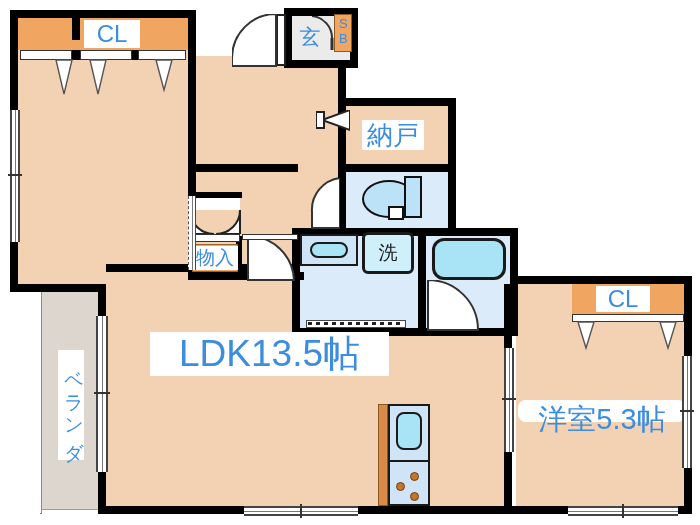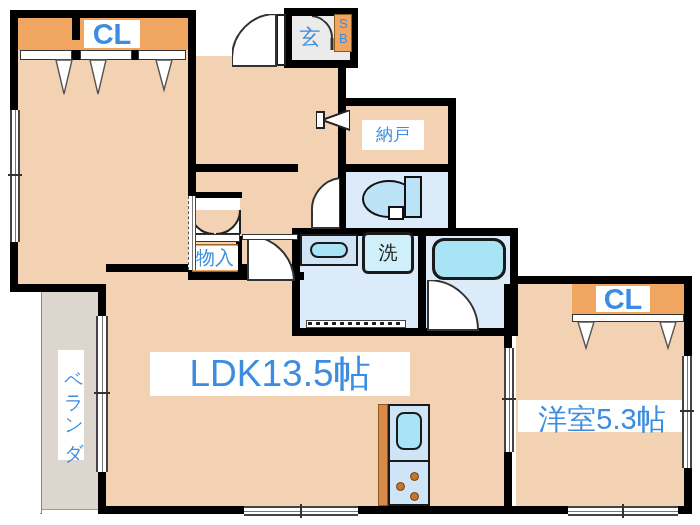--- a/index.html
+++ b/index.html
@@ -35,22 +35,22 @@
     white-space: nowrap;
     line-height: 1;
     text-align: center;
     font-family: "Liberation Sans", sans-serif;
   }
   .label.nobg { background: transparent; }
 
   .lbl-yoshitsu6  { font-size: 29px; letter-spacing: 0px; }
   .lbl-ldk        { font-size: 37px; letter-spacing: 0px; }
   .lbl-yoshitsu53 { font-size: 29px; }
-  .lbl-cl         { font-size: 29px; font-weight: 700; }
-  .lbl-nando      { font-size: 17px; }
+  .lbl-cl         { font-size: 24px; font-weight: 400; }
+  .lbl-nando      { font-size: 26px; }
   .lbl-genkan     { font-size: 21px; }
   .lbl-sb         { font-size: 13px; line-height: 1.05; }
   .lbl-monoire    { font-size: 20px; }
   .lbl-sen        { font-size: 19px; color:#1b1b1b; background:transparent;}
   .lbl-veranda {
     font-size: 19px;
     writing-mode: vertical-rl;
     text-orientation: upright;
     letter-spacing: 2px;
     line-height: 1;
@@ -288,21 +288,21 @@
   <div class="rect white" style="left:190px; top:196px; width:50px; height:14px;"></div>
   <div class="rect wall" style="left:188px; top:192px; width:54px; height:6px;"></div>
 
   <svg width="50" height="52" style="position:absolute; left:246px; top:236px;">
     <path d="M2,0 A46,46 0 0 1 48,44 L2,44 Z" fill="#ffffff" stroke="#333" stroke-width="2"></path>
   </svg>
   <div class="rect" style="left:242px; top:234px; width:56px; height:6px; background:#fff; border:1px solid #333;"></div>
 
   <div class="win-v" style="left:188px; top:196px; width:8px; height:74px; border-left:1px dashed #555; border-right:1px solid #444;"></div>
 
-  <div class="label lbl-ldk" style="left:150px; top:352px; width:260px; height:44px; line-height:44px;">LDK13.5帖</div>
+  <div class="label lbl-ldk" style="left:150px; top:332px; width:239px; height:44px; line-height:44px;">LDK13.5帖</div>
 
   <div class="rect" style="left:378px; top:404px; width:10px; height:102px; background:#D98A48; border:1px solid #8a5a20;"></div>
   <div class="rect" style="left:388px; top:404px; width:42px; height:102px; background:#CFE4F7; border:2px solid #1a1a1a; box-sizing:border-box;"></div>
   <div class="sink-bowl" style="left:396px; top:412px; width:26px; height:38px; border-radius:8px;"></div>
   <div class="rect" style="left:388px; top:460px; width:42px; height:2px; background:#1a1a1a;"></div>
   <div class="burner" style="left:396px; top:482px; width:9px; height:9px;"></div>
   <div class="burner" style="left:410px; top:472px; width:9px; height:9px;"></div>
   <div class="burner" style="left:410px; top:492px; width:9px; height:9px;"></div>
 
   <div class="win-h" style="left:244px; top:506px; width:114px; height:10px;"></div>
@@ -314,21 +314,21 @@
   <div class="label lbl-veranda" style="left:58px; top:350px; width:26px; height:110px;">ベランダ</div>
 
   <div class="rect closet" style="left:572px; top:284px; width:112px; height:30px;"></div>
   <div class="label lbl-cl" style="left:596px; top:286px; width:54px; height:26px; line-height:26px;">CL</div>
   <div class="cl-door" style="left:572px; top:314px; width:112px; height:8px;"></div>
   <svg class="hang-svg" width="120" height="30" style="left:570px; top:322px;">
     <polygon points="8,0 24,0 16,26" fill="#ffffff" stroke="#555" stroke-width="1.4"></polygon>
     <polygon points="90,0 106,0 98,26" fill="#ffffff" stroke="#555" stroke-width="1.4"></polygon>
   </svg>
 
-  <div class="label lbl-yoshitsu53" style="left:518px; top:400px; width:168px; height:32px; line-height:38px;">洋室5.3帖</div>
+  <div class="label lbl-yoshitsu53" style="left:518px; top:400px; width:168px; height:22px; line-height:38px;border-radius:8px;">洋室5.3帖</div>
 
   <div class="win-v" style="left:682px; top:356px; width:10px; height:112px;"></div>
   <div class="win-tick" style="left:680px; top:410px; width:14px; height:2px;"></div>
 
   <div class="win-h" style="left:568px; top:506px; width:110px; height:10px;"></div>
   <div class="win-tick" style="left:622px; top:504px; width:2px; height:14px;"></div>
 
   <div class="win-v" style="left:504px; top:348px; width:10px; height:104px;"></div>
   <div class="win-tick" style="left:502px; top:398px; width:14px; height:2px;"></div>
 

